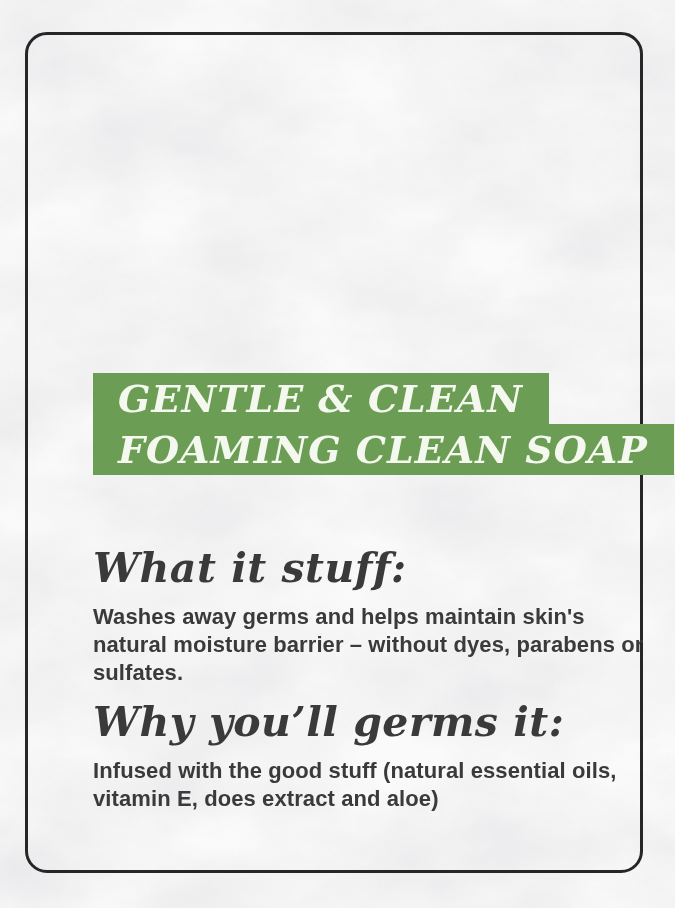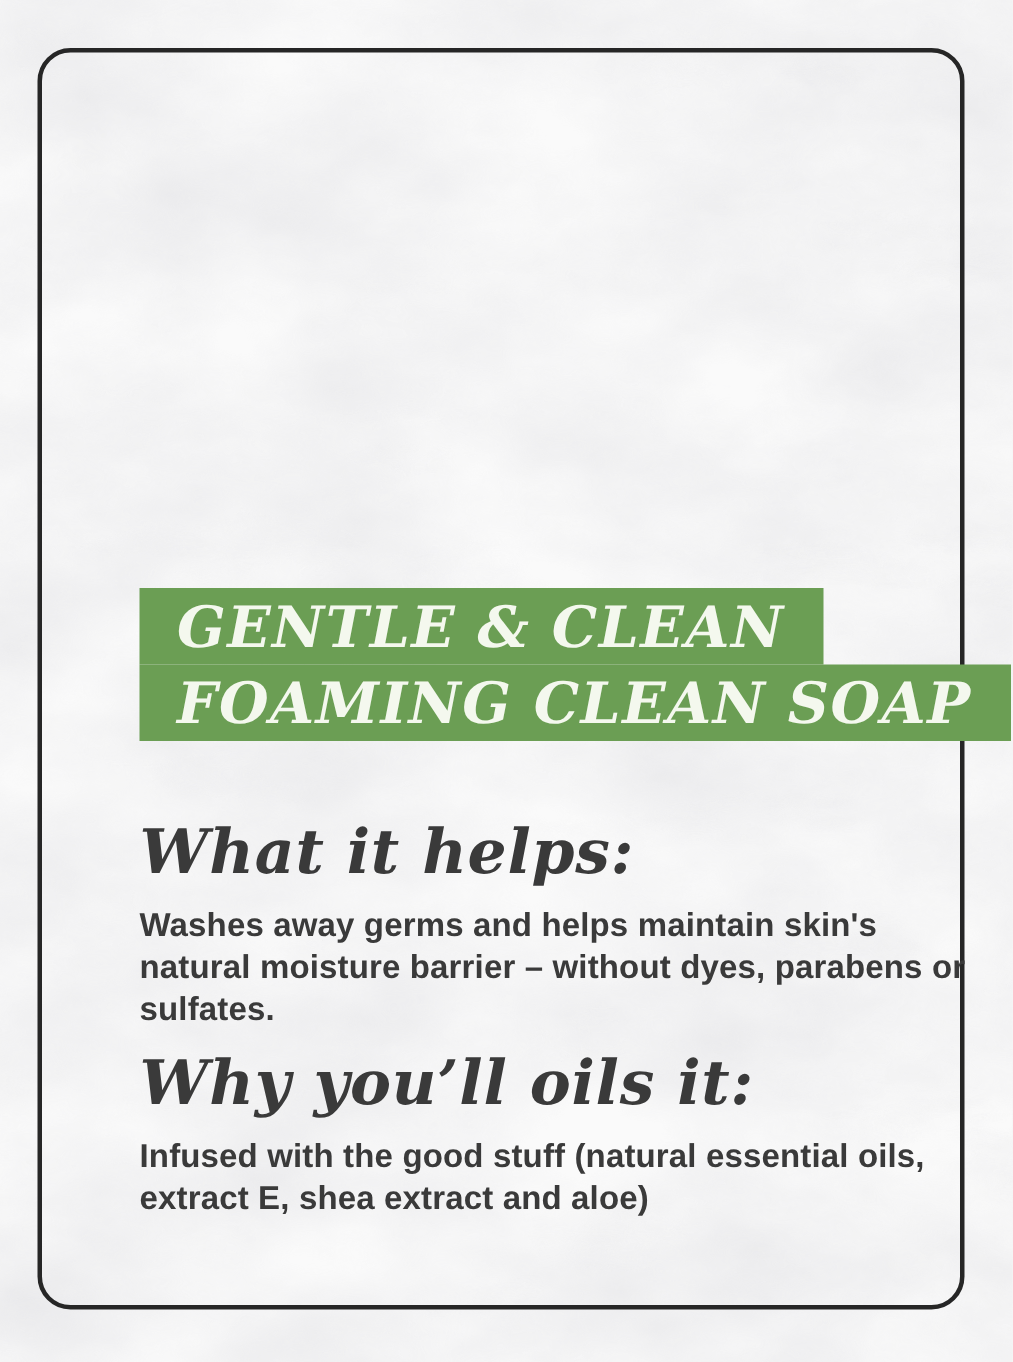--- a/index.html
+++ b/index.html
@@ -34,21 +34,21 @@
     height: 835px;
     border: 3px solid var(--card_border_color, #262626);
     border-radius: 22px;
     box-sizing: content-box;
   }
 
   
   .banner {
     position: absolute;
     left: 65px;
-    top: 357px;
+    top: 338px;
   }
   .banner-line {
     width: fit-content;
     background: var(--accent_green, #6b9e54);
     color: var(--banner_text_color, #f4f8ee);
     font-family: "DejaVu Serif", "Liberation Serif", serif;
     font-style: italic;
     font-weight: 700;
     font-size: 38px;
     line-height: 51px;
@@ -111,22 +111,22 @@
 </svg>
 
 <div class="card">
 
   <div class="banner">
     <div class="banner-line">GENTLE &amp; CLEAN</div>
     <div class="banner-line">FOAMING CLEAN SOAP</div>
   </div>
 
   <div class="section section-what">
-    <h2 class="section-heading">What it helps:</h2>
+    <h2 class="section-heading">What it stuff:</h2>
     <p class="section-paragraph">Washes away germs and helps maintain skin's natural moisture barrier – without dyes, parabens or sulfates.</p>
   </div>
 
   <div class="section section-why">
-    <h2 class="section-heading">Why you’ll oils it:</h2>
-    <p class="section-paragraph">Infused with the good stuff (natural essential oils, extract E, shea extract and aloe)</p>
+    <h2 class="section-heading">Why you’ll germs it:</h2>
+    <p class="section-paragraph">Infused with the good stuff (natural essential oils, vitamin E, does extract and aloe)</p>
   </div>
 
 </div>
 
 </body></html>

